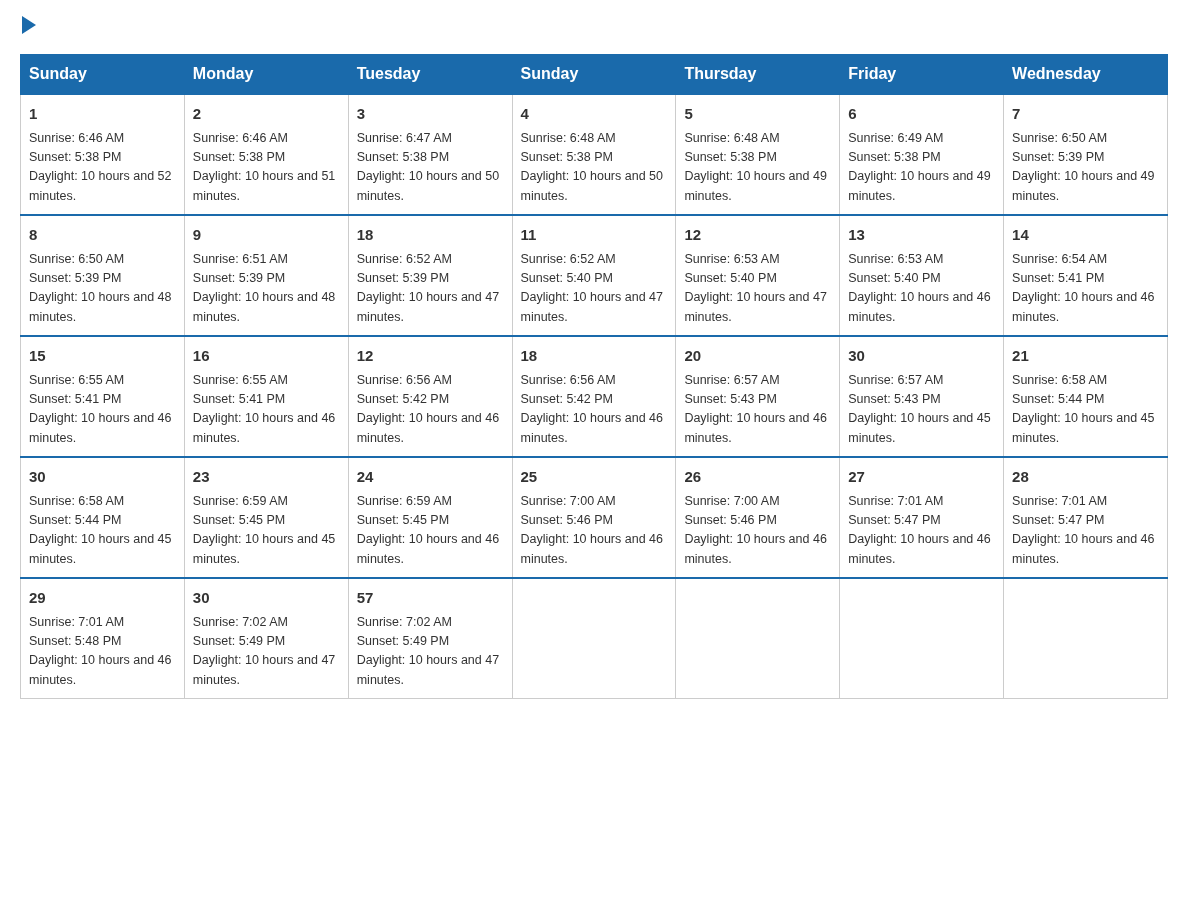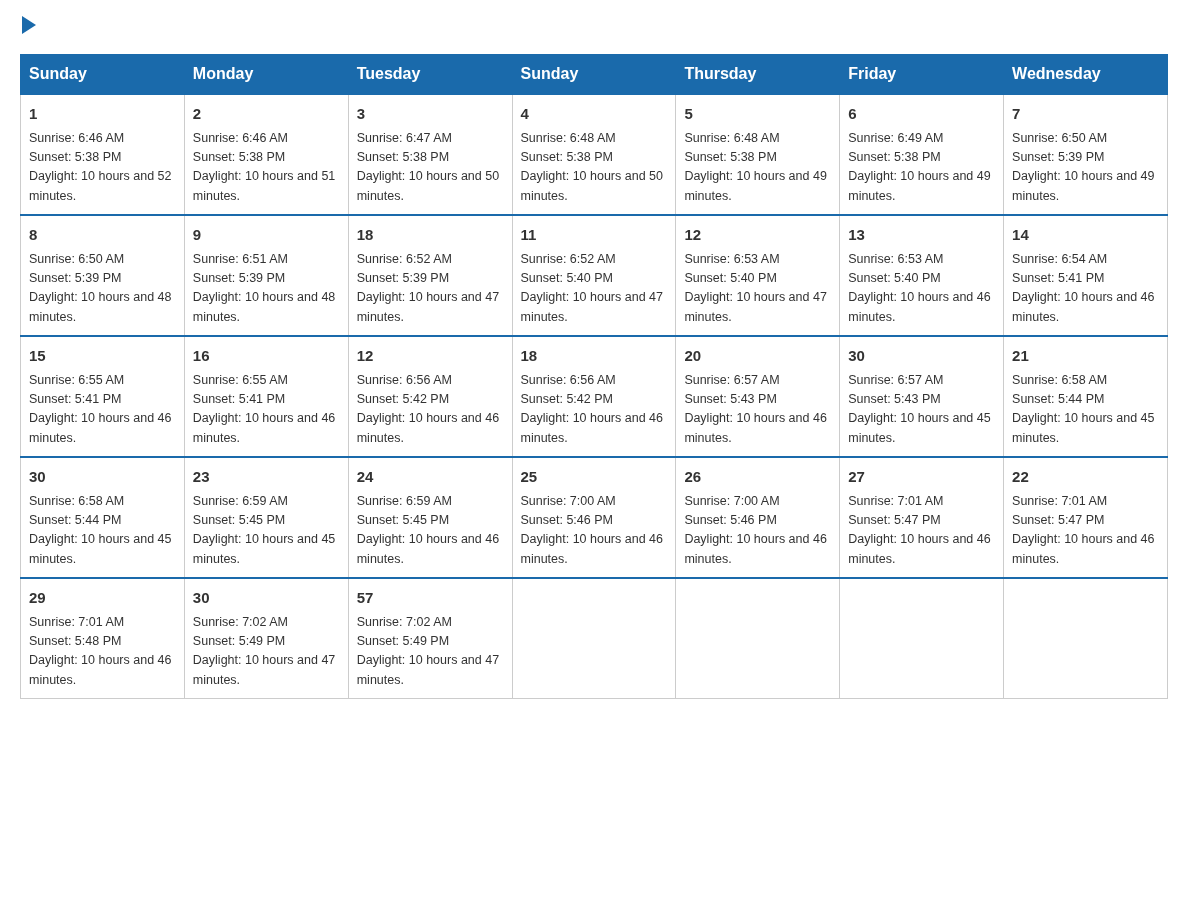--- a/index.html
+++ b/index.html
@@ -244,21 +244,21 @@
         </td>
         <td>
           <span class="day-number">26</span>
           <div class="day-info">Sunrise: 7:00 AM<br>Sunset: 5:46 PM<br>Daylight: 10 hours and 46 minutes.</div>
         </td>
         <td>
           <span class="day-number">27</span>
           <div class="day-info">Sunrise: 7:01 AM<br>Sunset: 5:47 PM<br>Daylight: 10 hours and 46 minutes.</div>
         </td>
         <td>
-          <span class="day-number">22</span>
+          <span class="day-number">28</span>
           <div class="day-info">Sunrise: 7:01 AM<br>Sunset: 5:47 PM<br>Daylight: 10 hours and 46 minutes.</div>
         </td>
       </tr>
       <tr>
         <td>
           <span class="day-number">29</span>
           <div class="day-info">Sunrise: 7:01 AM<br>Sunset: 5:48 PM<br>Daylight: 10 hours and 46 minutes.</div>
         </td>
         <td>
           <span class="day-number">30</span>

